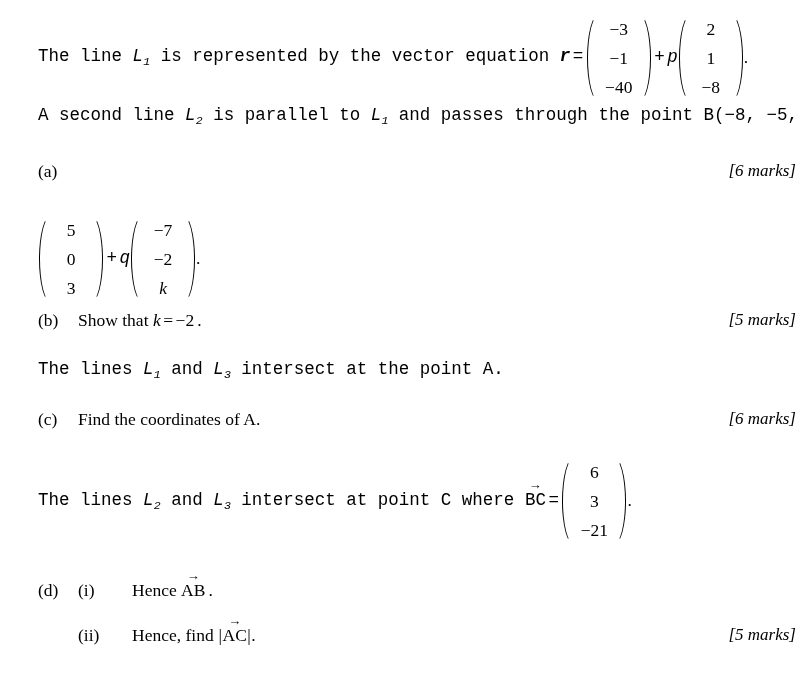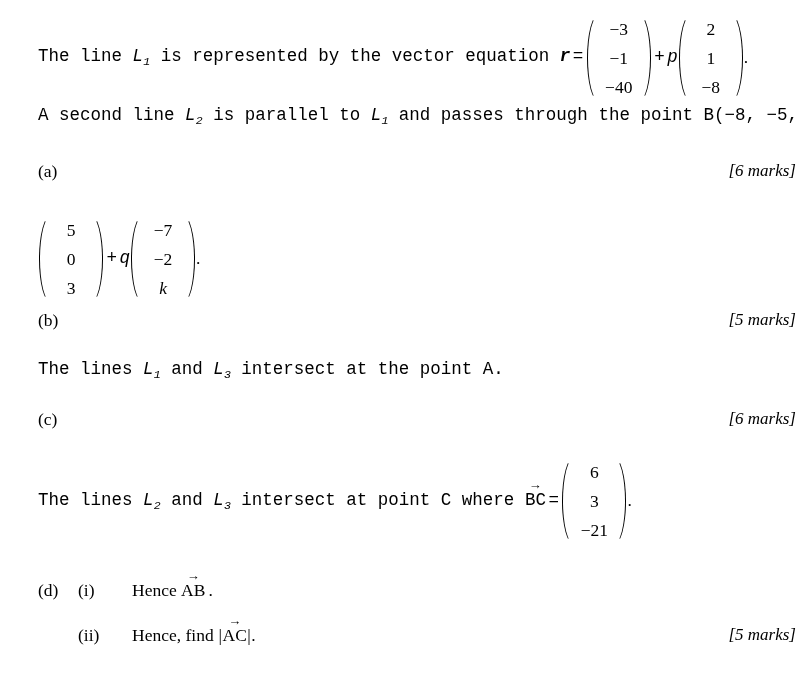--- a/index.html
+++ b/index.html
@@ -204,31 +204,35 @@
         <span class="it">k</span>
       </span>
       <span class="paren right"></span>
     </span>
 
     <span>.</span>
   </div>
 
   <div class="row" style="top: 307px; height: 26px;">
     <span class="qlabel">(b)</span>
+    <span class="qbody lvl1">
+      <span>Show that </span><span class="it">k</span><span class="op">=</span><span>−2</span><span style="padding-left:3px">.</span>
+    </span>
     <span class="marks">[5 marks]</span>
   </div>
 
   <div class="row body-text" style="top: 358px; height: 26px;">
     <span class="nb">
       <span>The lines </span><span class="it">L</span><span class="sub">1</span><span> and </span><span class="it">L</span><span class="sub">3</span><span> intersect at the point A.</span>
     </span>
   </div>
 
   <div class="row" style="top: 406px; height: 26px;">
     <span class="qlabel">(c)</span>
+    <span class="qbody lvl1">Find the coordinates of A.</span>
     <span class="marks">[6 marks]</span>
   </div>
 
   <div class="row body-text" style="top: 455px; height: 92px;">
     <span class="nb">
       <span>The lines </span><span class="it">L</span><span class="sub">2</span><span> and </span><span class="it">L</span><span class="sub">3</span><span> intersect at point C where </span><span class="overarrow"><span class="arrow">→</span><span>BC</span></span><span class="op">=</span>
     </span>
 
     <span class="colvec">
       <span class="paren left"></span>

